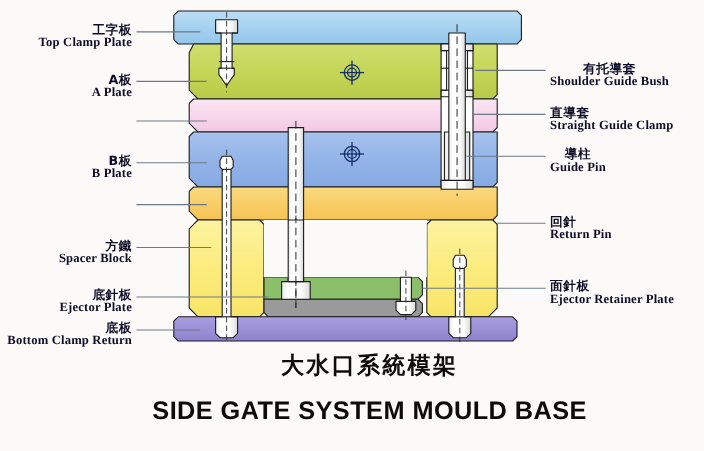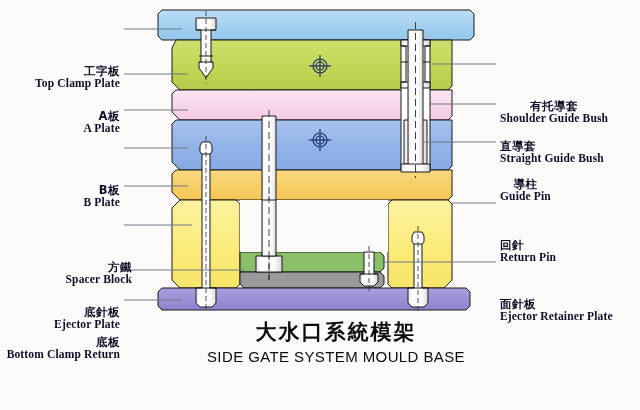--- a/index.html
+++ b/index.html
@@ -18,21 +18,20 @@
     position:absolute;
     line-height:1.08;
     color:#0e0e28;
     white-space:nowrap;
   }
   .label .cn{
     font-family:"DejaVu Sans","Liberation Sans",sans-serif;
     font-size:11.5px;font-weight:700;
     letter-spacing:.5px;
     display:block;
-    margin-top:44px;
   }
   .label .en{
     font-family:"Liberation Serif","DejaVu Serif",serif;
     font-size:11.5px;font-weight:700;
     letter-spacing:.15px;
     display:block;
   }
   .label.left{text-align:right;}
   .label.right{text-align:left;}
 
@@ -42,22 +41,22 @@
     color:#0c0c0c;
     padding-left:32px;
   }
   #title .t-cn{
     font-family:"DejaVu Sans","Liberation Sans",sans-serif;
     font-size:21px;font-weight:700;letter-spacing:2px;
     display:block;
   }
   #title .t-en{
     font-family:"Liberation Sans","DejaVu Sans",sans-serif;
-    font-size:15px;font-weight:400;letter-spacing:.4px;
-    display:block;margin-top:2px;
+    font-size:23px;font-weight:700;letter-spacing:.4px;
+    display:block;margin-top:14px;
   }
 
   svg{display:block;}
 </style>
 </head>
 <body>
 
 <div id="root">
 
   <svg id="drawing" width="640" height="410" viewBox="0 0 640 410" style="position:absolute;left:0;top:0;">
@@ -213,21 +212,21 @@
     <span class="en">A Plate</span>
   </div>
 
 
   <div class="label left" style="right:520px;top:140px;">
     <span class="cn">B板</span>
     <span class="en">B Plate</span>
   </div>
 
 
-  <div class="label left" style="right:508px;top:217px;">
+  <div class="label left" style="right:520px;top:217px;">
     <span class="cn">方鐵</span>
     <span class="en">Spacer Block</span>
   </div>
 
   <div class="label left" style="right:520px;top:262px;">
     <span class="cn">底針板</span>
     <span class="en">Ejector Plate</span>
   </div>
 
   <div class="label left" style="right:520px;top:292px;">
@@ -235,21 +234,21 @@
     <span class="en">Bottom Clamp Return</span>
   </div>
 
   <div class="label right" style="left:500px;top:56px;text-align:center;">
     <span class="cn">有托導套</span>
     <span class="en">Shoulder Guide Bush</span>
   </div>
 
   <div class="label right" style="left:500px;top:96px;">
     <span class="cn">直導套</span>
-    <span class="en">Straight Guide Bush</span>
+    <span class="en">Straight Guide Clamp</span>
   </div>
 
   <div class="label right" style="left:500px;top:134px;text-align:center;">
     <span class="cn">導柱</span>
     <span class="en">Guide Pin</span>
   </div>
 
   <div class="label right" style="left:500px;top:195px;">
     <span class="cn">回針</span>
     <span class="en">Return Pin</span>

